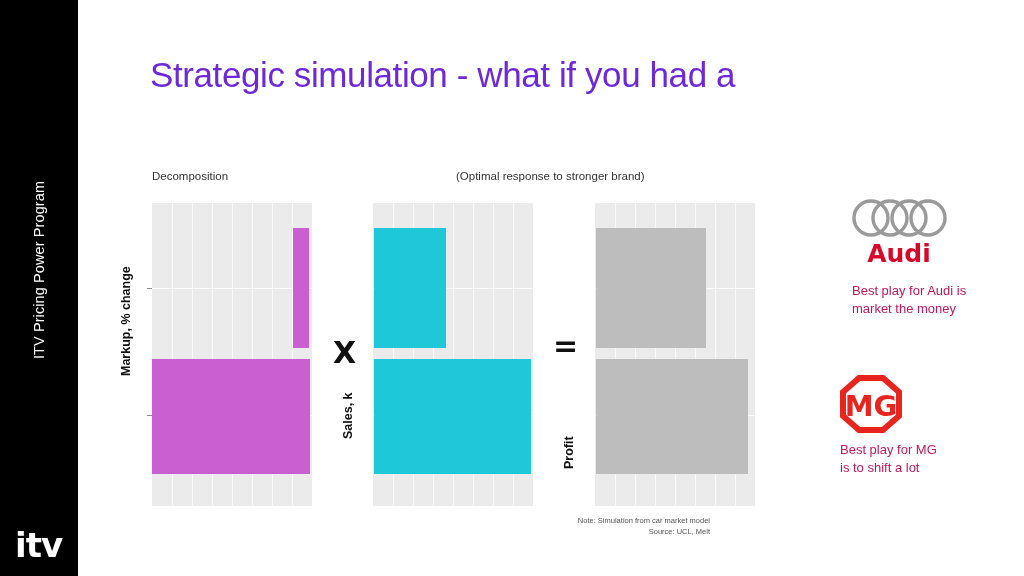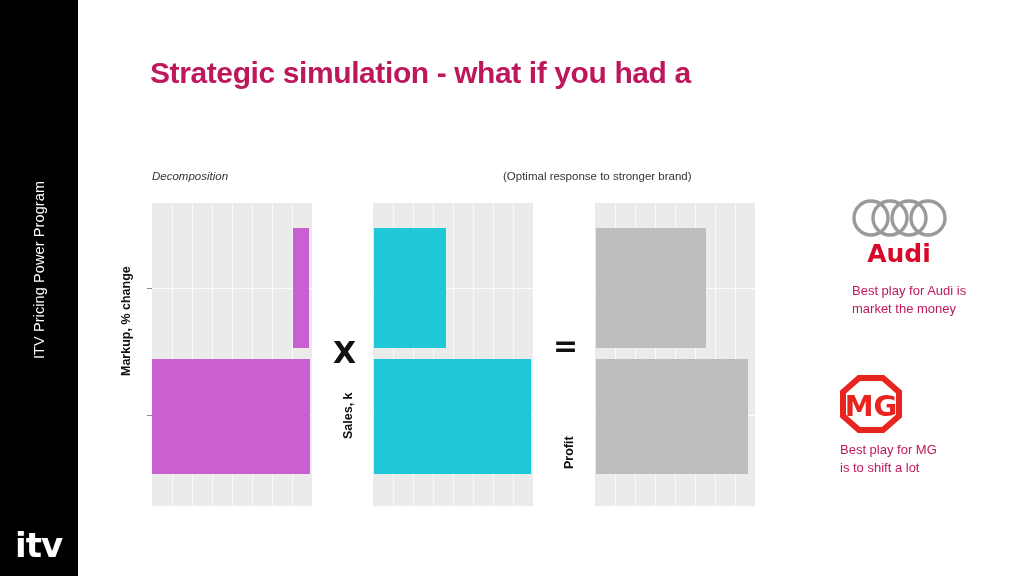--- a/index.html
+++ b/index.html
@@ -26,30 +26,30 @@
   .itv-logo {
     position: absolute; left: 15px; bottom: 14px;
     color: #ffffff; font-size: 34px; font-weight: 700;
     letter-spacing: -1px; line-height: 1;
     font-family: "DejaVu Sans", sans-serif;
   }
 
   
   .title {
     position: absolute; left: 150px; top: 55px; width: 760px;
-    font-size: 30px; font-weight: 700; line-height: 1.17;
-    color: #be185d; letter-spacing: -0.4px;
+    font-size: 35px; font-weight: 400; line-height: 1.17;
+    color: #6d28d9; letter-spacing: -0.4px;
   }
 
   
   .panel-caption {
     position: absolute; font-size: 11.5px; color: #333333;
   }
-  .cap-decomp { left: 152px; top: 170px; font-style: italic; }
-  .cap-optimal { left: 456px; top: 170px; margin-left: 47px; }
+  .cap-decomp { left: 152px; top: 170px; }
+  .cap-optimal { left: 456px; top: 170px; }
 
   .panel {
     position: absolute; top: 203px; height: 303px;
     background: #ebebeb;
   }
   .panel .grid-v {
     position: absolute; top: 0; bottom: 0; width: 1px;
     background: rgba(255,255,255,0.75);
   }
   .panel .grid-h {
@@ -157,20 +157,24 @@
     <div class="grid-v" style="left:100px"></div>
     <div class="grid-v" style="left:120px"></div>
     <div class="grid-v" style="left:140px"></div>
     <div class="grid-h" style="top:85px"></div>
     <div class="grid-h" style="top:212px"></div>
     <div class="bar" style="left:1px; top:25px; width:110px; height:120px; background:#bdbdbd;"></div>
     <div class="bar" style="left:1px; top:156px; width:152px; height:115px; background:#bdbdbd;"></div>
   </div>
   <div class="axis-label ax3">Profit</div>
 
+  <div class="note">
+    <div>Note: Simulation from car market model</div>
+    <div>Source: UCL, Melt</div>
+  </div>
 
   <div class="brand-block b1">
     <div class="logo-wrap">
       <svg width="114" height="74" viewBox="0 0 114 74">
         <g fill="none" stroke="#9a9a9a" stroke-width="3.4">
           <circle cx="19" cy="22" r="17"></circle>
           <circle cx="38" cy="22" r="17"></circle>
           <circle cx="57" cy="22" r="17"></circle>
           <circle cx="76" cy="22" r="17"></circle>
         </g>

